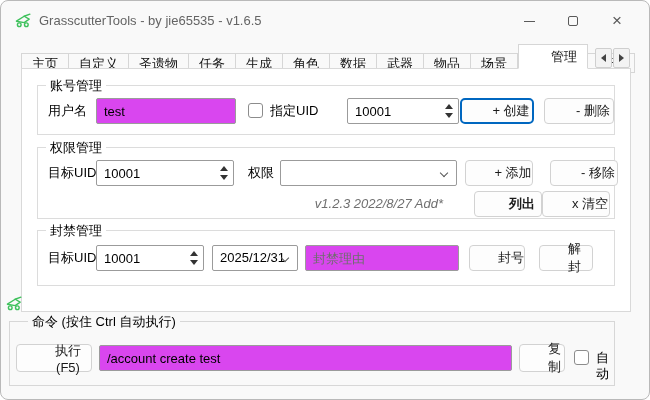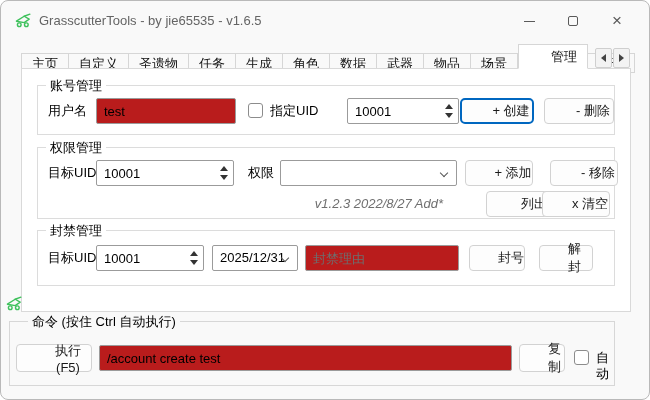--- a/index.html
+++ b/index.html
@@ -26,21 +26,21 @@
     border-radius:2px;display:flex;align-items:center;justify-content:center;}
   .tri-l{width:0;height:0;border-top:4px solid transparent;border-bottom:4px solid transparent;border-right:5px solid #444;}
   .tri-r{width:0;height:0;border-top:4px solid transparent;border-bottom:4px solid transparent;border-left:5px solid #444;}
   
   .tabpage{position:absolute;left:20px;top:67px;width:610px;height:244px;background:#fff;border:1px solid #d9d9d9;}
   
   .group{position:absolute;border:1px solid #dcdcdc;}
   .group-label{position:absolute;top:-8px;left:8px;background:#fff;padding:0 4px;font-size:13px;color:#000;line-height:15px;}
   .group-label.on-form{background:#f9f9f9;}
   .lbl{position:absolute;font-size:13px;color:#000;line-height:16px;}
-  .textbox{position:absolute;height:26px;background:#b91c1c;border:1px solid #9b9b9b;border-radius:2px;
+  .textbox{position:absolute;height:26px;background:#d946ef;border:1px solid #9b9b9b;border-radius:2px;
     padding:0 7px;font-size:13px;color:#000;font-family:inherit;outline:none;}
   .textbox::placeholder{color:#6e6e6e;opacity:1;}
   .spinner{position:absolute;height:26px;background:#fff;border:1px solid #9b9b9b;border-radius:2px;}
   .spinner input{position:absolute;left:0;top:0;width:100%;height:100%;border:none;background:transparent;
     padding:0 18px 0 7px;font-size:13px;color:#000;font-family:inherit;outline:none;}
   .spin-btns{position:absolute;right:2px;top:0;bottom:0;width:15px;display:flex;flex-direction:column;
     align-items:center;justify-content:center;gap:4px;}
   .tri-up{width:0;height:0;border-left:4px solid transparent;border-right:4px solid transparent;border-bottom:5px solid #333;}
   .tri-dn{width:0;height:0;border-left:4px solid transparent;border-right:4px solid transparent;border-top:5px solid #333;}
   .combo{position:absolute;height:26px;background:#fff;border:1px solid #9b9b9b;border-radius:2px;
@@ -116,21 +116,21 @@
       </div>
     </div>
     <span class="lbl" style="left:210px;top:17px;">权限</span>
     <div class="combo" style="left:242px;top:12px;width:177px;">
       <span></span>
       <span class="chev"></span>
     </div>
     <div class="btn" style="left:427px;top:12px;width:68px;">+ 添加</div>
     <div class="btn" style="left:504px;top:12px;width:68px;margin-left:8px;">- 移除</div>
     <span class="note" style="left:228px;top:48px;width:177px;font-style:italic;">v1.2.3 2022/8/27 Add*</span>
-    <div class="btn" style="left:448px;top:43px;width:68px;">列出</div>
+    <div class="btn" style="left:436px;top:43px;width:68px;font-weight:bold;">列出</div>
     <div class="btn" style="left:504px;top:43px;width:68px;">x 清空</div>
   </div>
 
   <div class="group" style="left:36px;top:229px;width:578px;height:56px;">
     <span class="group-label">封禁管理</span>
     <span class="lbl" style="left:10px;top:19px;">目标UID</span>
     <div class="spinner" style="left:58px;top:14px;width:108px;">
       <input value="10001" style="">
       <div class="spin-btns">
         <span class="tri-up"></span>

